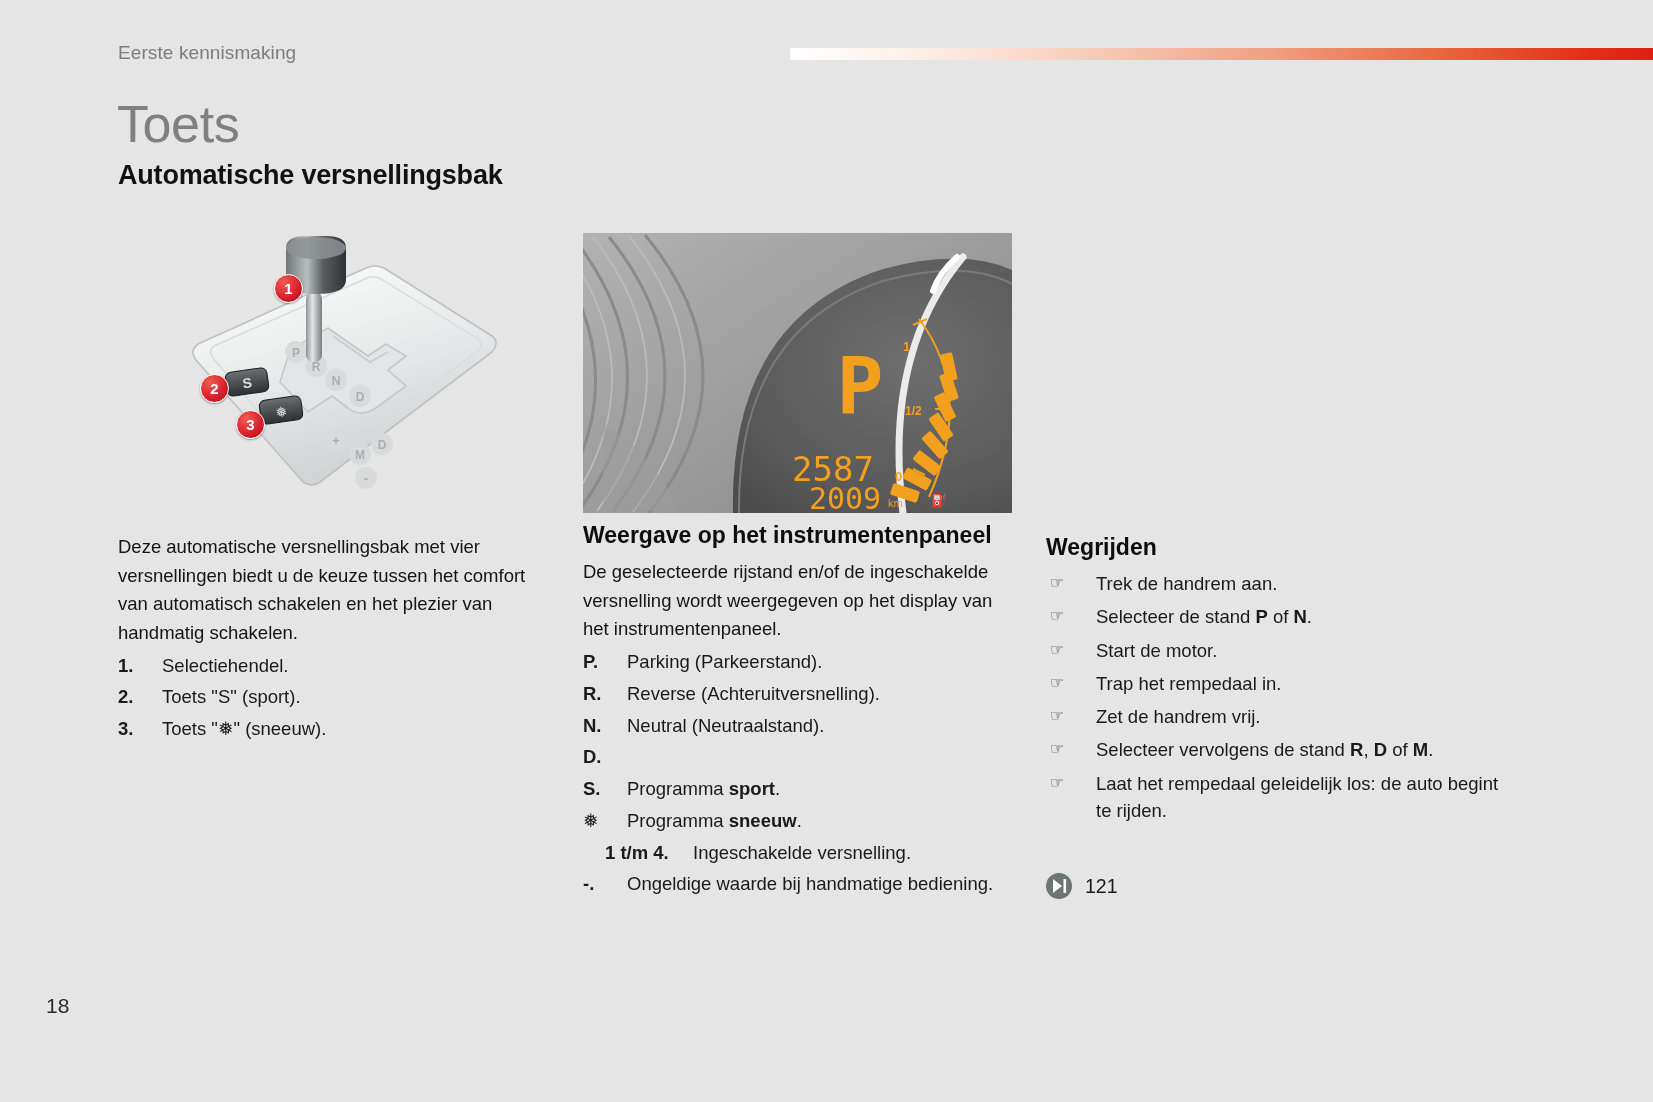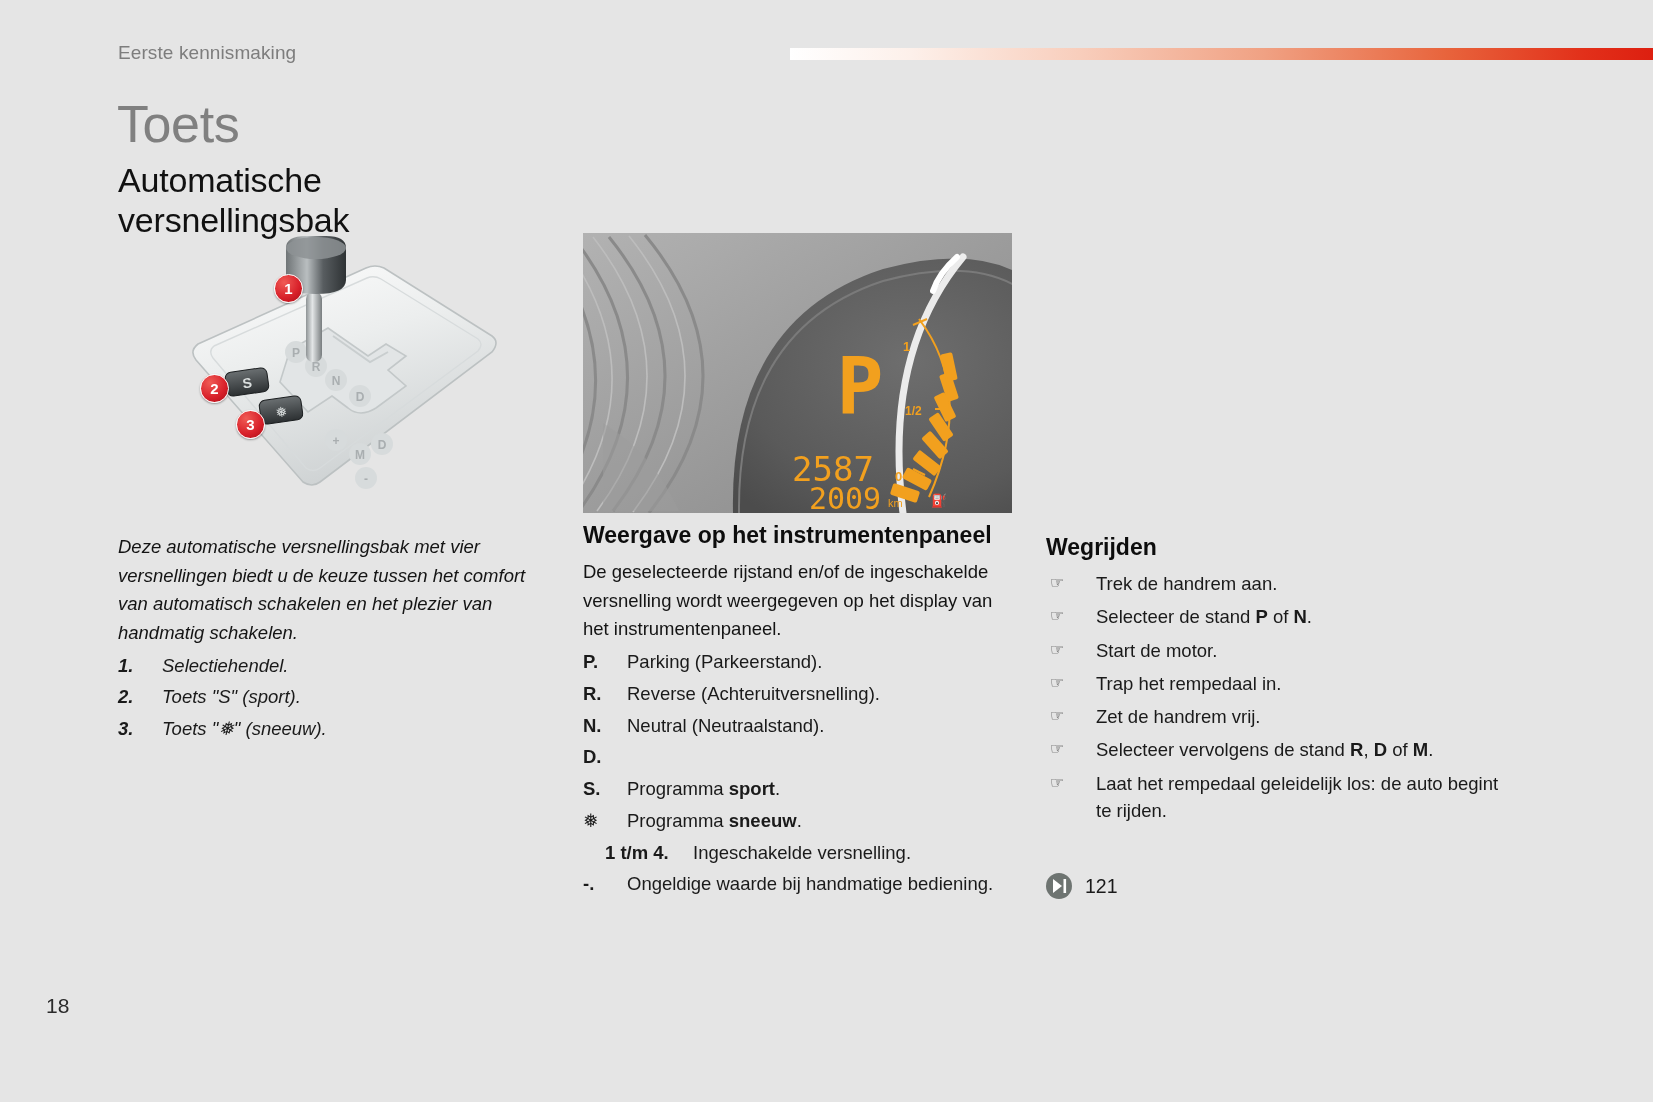--- a/index.html
+++ b/index.html
@@ -54,22 +54,22 @@
     font-weight: 400;
     color: #808080;
     letter-spacing: -.4px;
     line-height: 1;
   }
   .section-title {
     position: absolute;
     left: 118px;
     top: 160px;
     width: 420px;
-    font-size: 34px;
-    font-weight: normal;
+    font-size: 27px;
+    font-weight: bold;
     color: #111;
     line-height: 1.18;
     letter-spacing: -.2px;
   }
 
   
   .col {
     position: absolute;
     top: 0;
   }
@@ -339,21 +339,21 @@
       </g>
       <g stroke="#f2a01e" stroke-width="2">
         <line x1="330" y1="92" x2="344" y2="86"></line>
         <line x1="352" y1="176" x2="360" y2="176"></line>
         <line x1="330" y1="236" x2="342" y2="242"></line>
       </g>
       <text x="348" y="272" fill="#f2a01e" font-family="DejaVu Sans, sans-serif" font-size="13">⛽</text>
     </svg>
   </div>
 
-  <div class="col col-left" style="top:533px;font-style:italic;">
+  <div class="col col-left" style="top:533px;">
     <div class="body-text">Deze automatische versnellingsbak met vier versnellingen biedt u de keuze tussen het comfort van automatisch schakelen en het plezier van handmatig schakelen.</div>
     <ul class="deflist">
       <li>
         <span class="key">1.</span>
         <span class="val">Selectiehendel.</span>
       </li>
       <li>
         <span class="key">2.</span>
         <span class="val">Toets "S" (sport).</span>
       </li>

